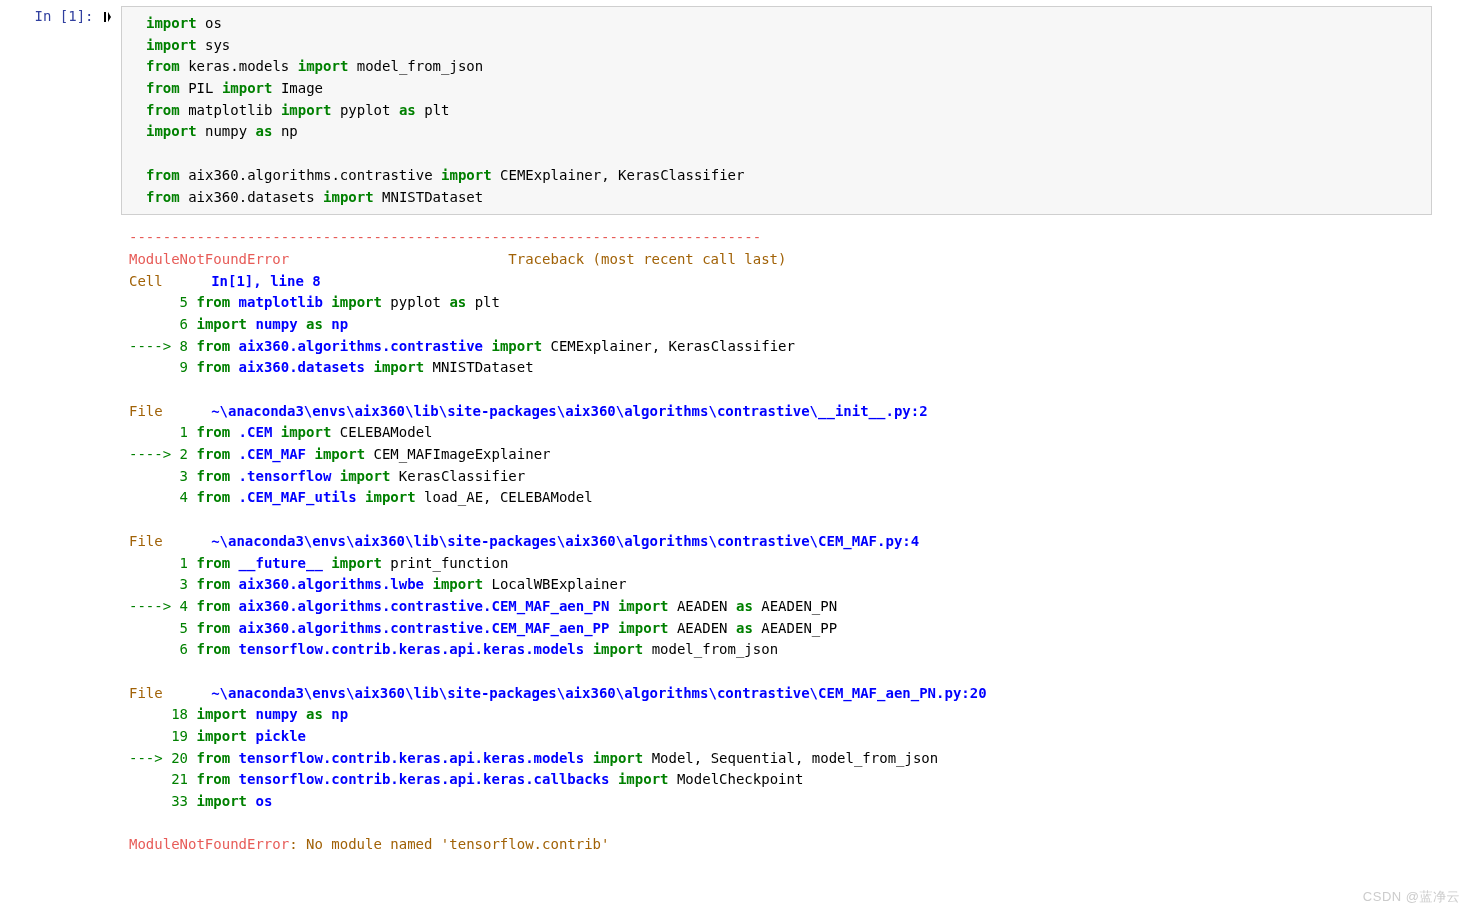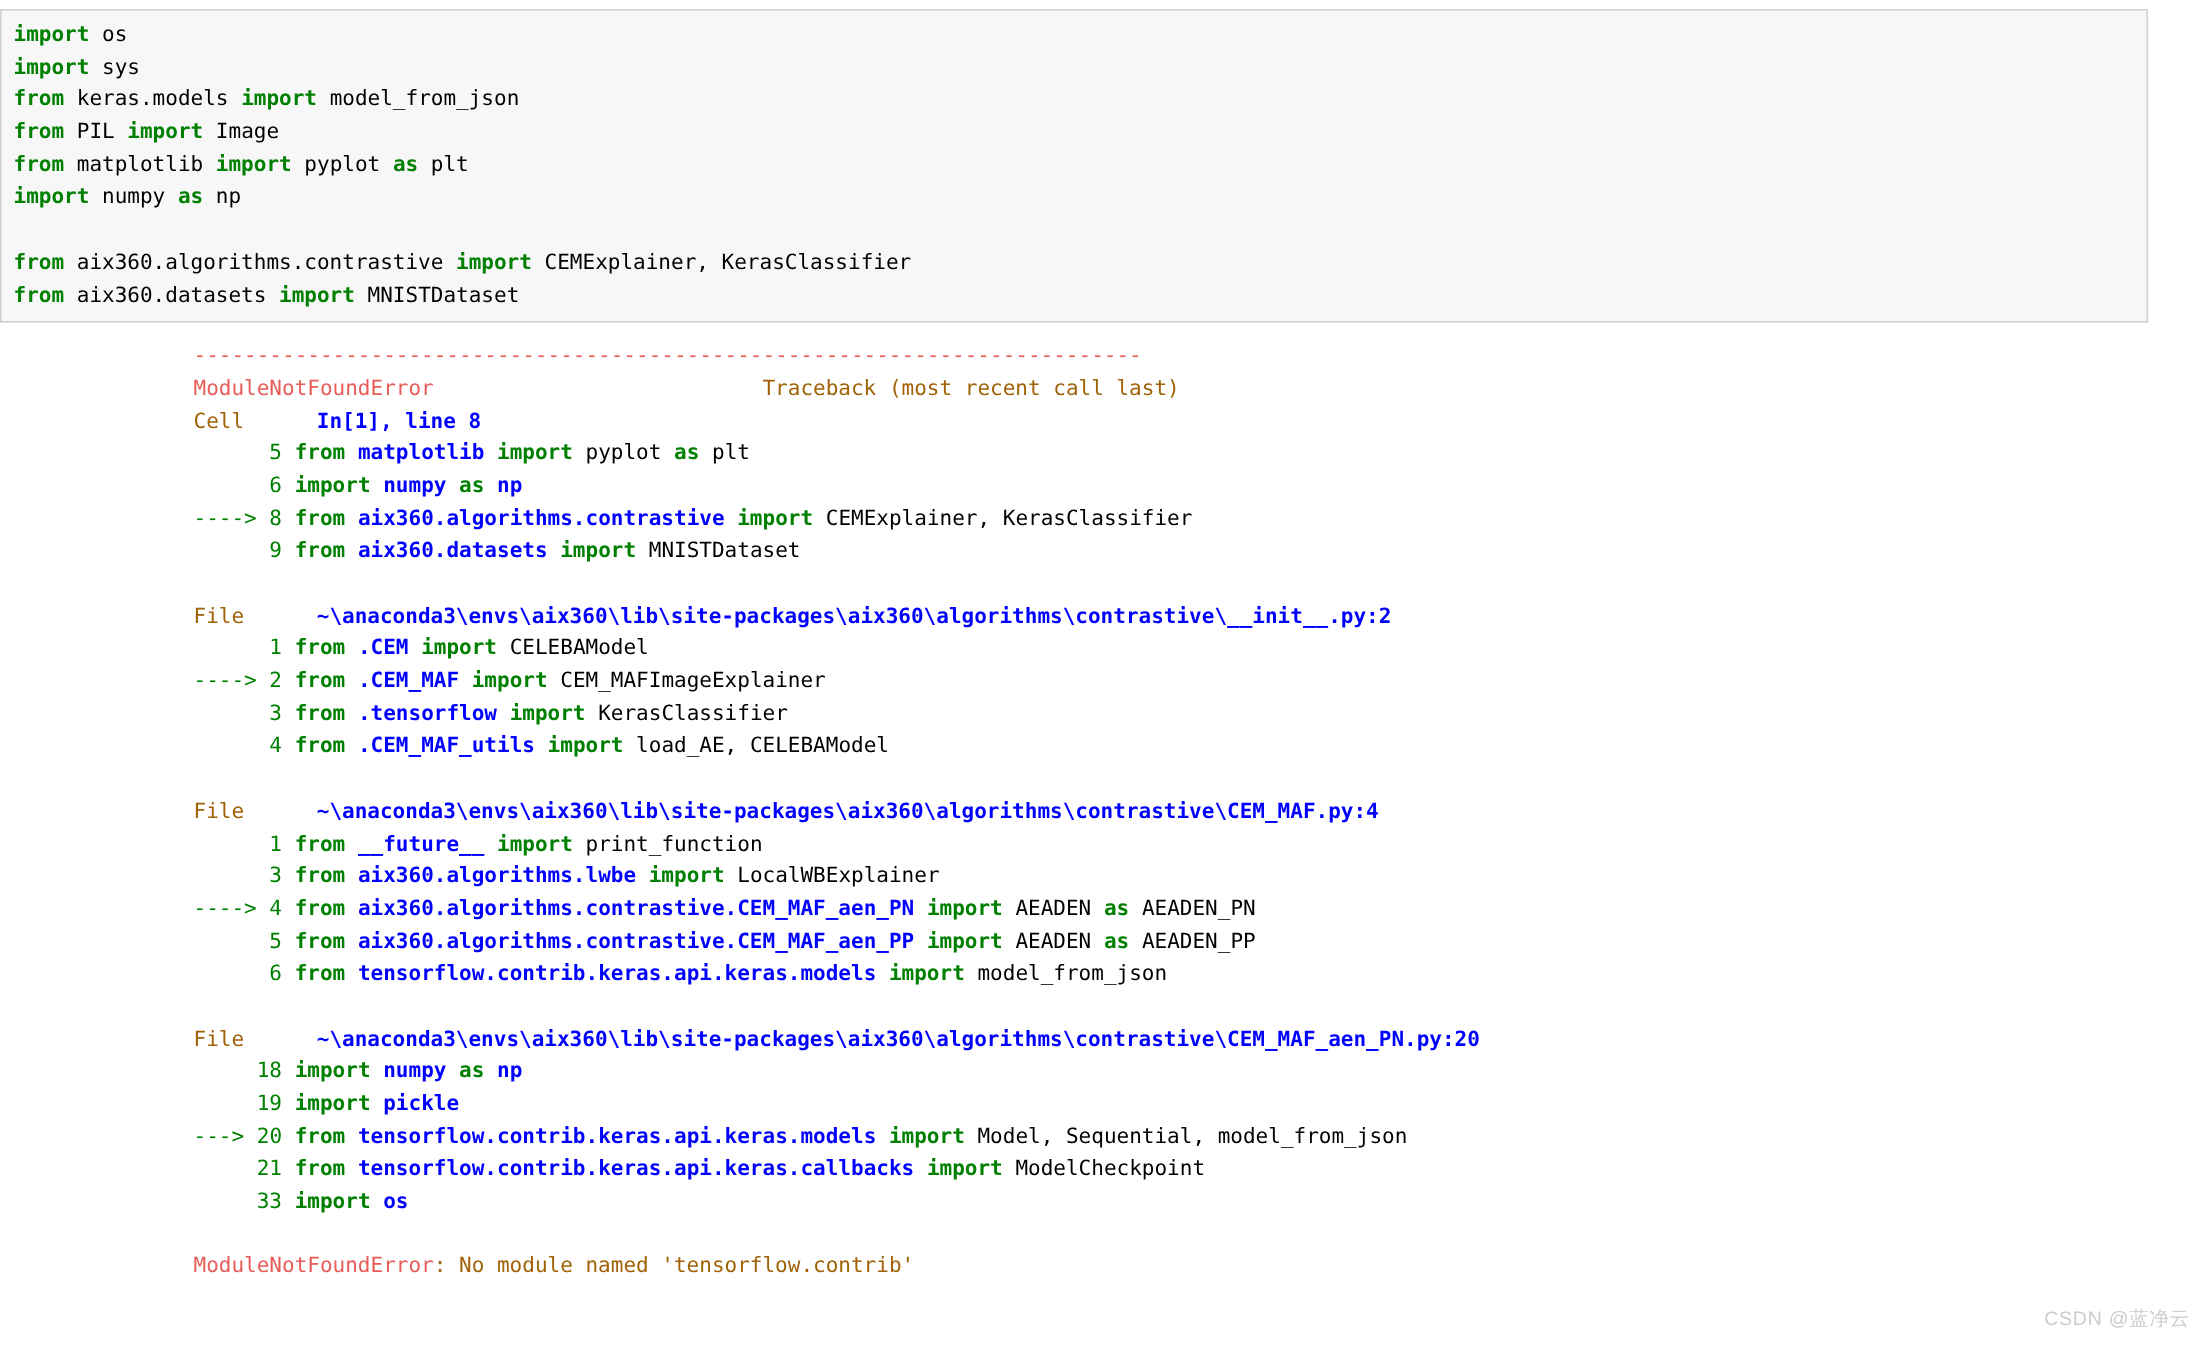--- a/index.html
+++ b/index.html
@@ -44,21 +44,21 @@
     margin-top:-5px;
     width:2px;
     height:10px;
     background:#000;
   }
   .run-wrap{position:relative; display:inline-block;}
   .input-box {
     flex: 1;
     border: 1px solid #cfcfcf;
     background: #f7f7f7;
-    padding: 6px 8px;
+    padding: 6px 24px;
     margin-right: 40px;
     white-space: pre;
     overflow-x: auto;
   }
   .output-area {
     flex: 1;
     padding: 6px 8px 0 8px;
     margin-right: 40px;
     white-space: pre;
     overflow-x: auto;
@@ -69,32 +69,36 @@
   .n   { color: #000000; }                       
   .err-name { color: #E75C58; }                  
   .err-sep  { color: #E75C58; }                  
   .arrow    { color: #008000; }                  
   .lineno   { color: #008000; }                  
   .c-file   { color: #0000FF; font-weight: bold; margin-left: 40px; }
   .c-text   { color: #a16207; }
   .watermark {
     position: fixed;
     right: 12px;
-    bottom: 20px;
+    bottom: 2px;
     color: #cccccc;
     font-family: Arial, sans-serif;
     font-size: 13px;
     letter-spacing: 0.5px;
     user-select: none;
   }
 </style>
 </head>
 <body>
 
 <div class="cell">
+  <div class="prompt-area">
+    <span class="prompt-text">In [1]:</span>
+    <span class="run-wrap"><span class="run-icon"></span></span>
+  </div>
   <div class="input-box"><span class="kw">import</span> <span class="n">os</span>
 <span class="kw">import</span> <span class="n">sys</span>
 <span class="kw">from</span> <span class="n">keras.models</span> <span class="kw">import</span> <span class="n">model_from_json</span>
 <span class="kw">from</span> <span class="n">PIL</span> <span class="kw">import</span> <span class="n">Image</span>
 <span class="kw">from</span> <span class="n">matplotlib</span> <span class="kw">import</span> <span class="n">pyplot</span> <span class="kw">as</span> <span class="n">plt</span>
 <span class="kw">import</span> <span class="n">numpy</span> <span class="kw">as</span> <span class="n">np</span>
 
 <span class="kw">from</span> <span class="n">aix360.algorithms.contrastive</span> <span class="kw">import</span> <span class="n">CEMExplainer, KerasClassifier</span>
 <span class="kw">from</span> <span class="n">aix360.datasets</span> <span class="kw">import</span> <span class="n">MNISTDataset</span></div>
 </div>

